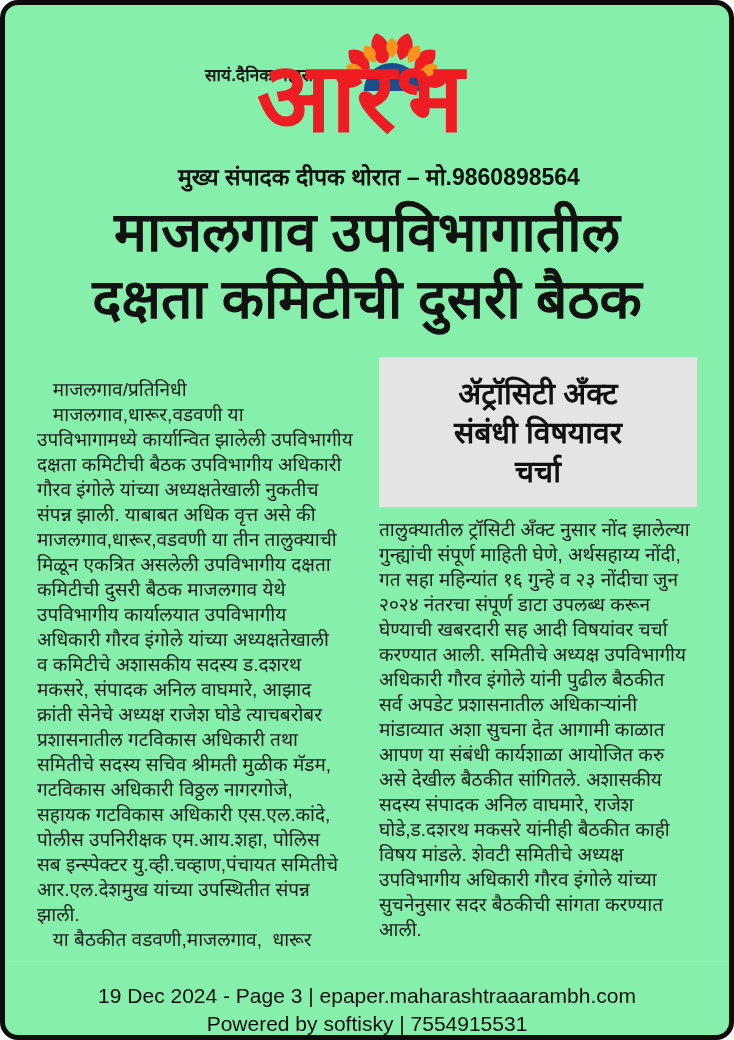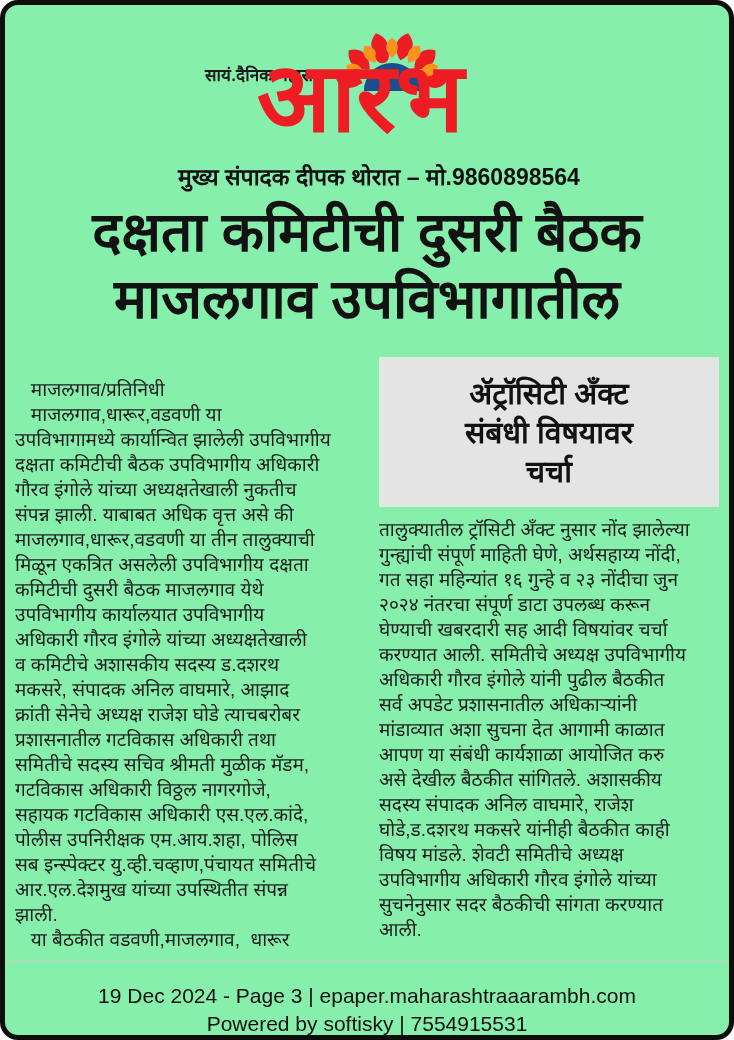--- a/index.html
+++ b/index.html
@@ -54,21 +54,21 @@
   .headline{
     text-align:center;
     font-size:55px;line-height:67px;
     font-weight:bold;color:#121212;
     margin:4px 0 24px;
     white-space:nowrap;
   }
   
   .columns{
     display:flex;gap:24px;
-    padding:0 10px;
+    padding:0 32px;
     height:604px;overflow:hidden;
   }
   .col{flex:1 1 0;min-width:0;overflow:hidden;}
   .body-text{
     font-size:19px;line-height:25px;
     color:#1c1c1c;
     white-space:pre-wrap;
   }
   .col-left .body-text{padding-top:20px;}
   .subhead-box{
@@ -113,22 +113,22 @@
       </g>
       <path class="sun-fill" d="M-29,2 A29,29 0 0 1 29,2 Z"></path>
     </svg>
 
     <div class="logo-text">आरंभ</div>
 
     <div class="editor-line">मुख्य संपादक दीपक थोरात – मो.9860898564</div>
   </header>
 
   <h1 class="headline">
+    <div>माजलगाव उपविभागातील</div>
     <div>दक्षता कमिटीची दुसरी बैठक</div>
-    <div>माजलगाव उपविभागातील</div>
   </h1>
 
   <main class="columns">
     <div class="col col-left">
       <p class="body-text">   माजलगाव/प्रतिनिधी
    माजलगाव,धारूर,वडवणी या
 उपविभागामध्ये कार्यान्वित झालेली उपविभागीय
 दक्षता कमिटीची बैठक उपविभागीय अधिकारी
 गौरव इंगोले यांच्या अध्यक्षतेखाली नुकतीच
 संपन्न झाली. याबाबत अधिक वृत्त असे की

